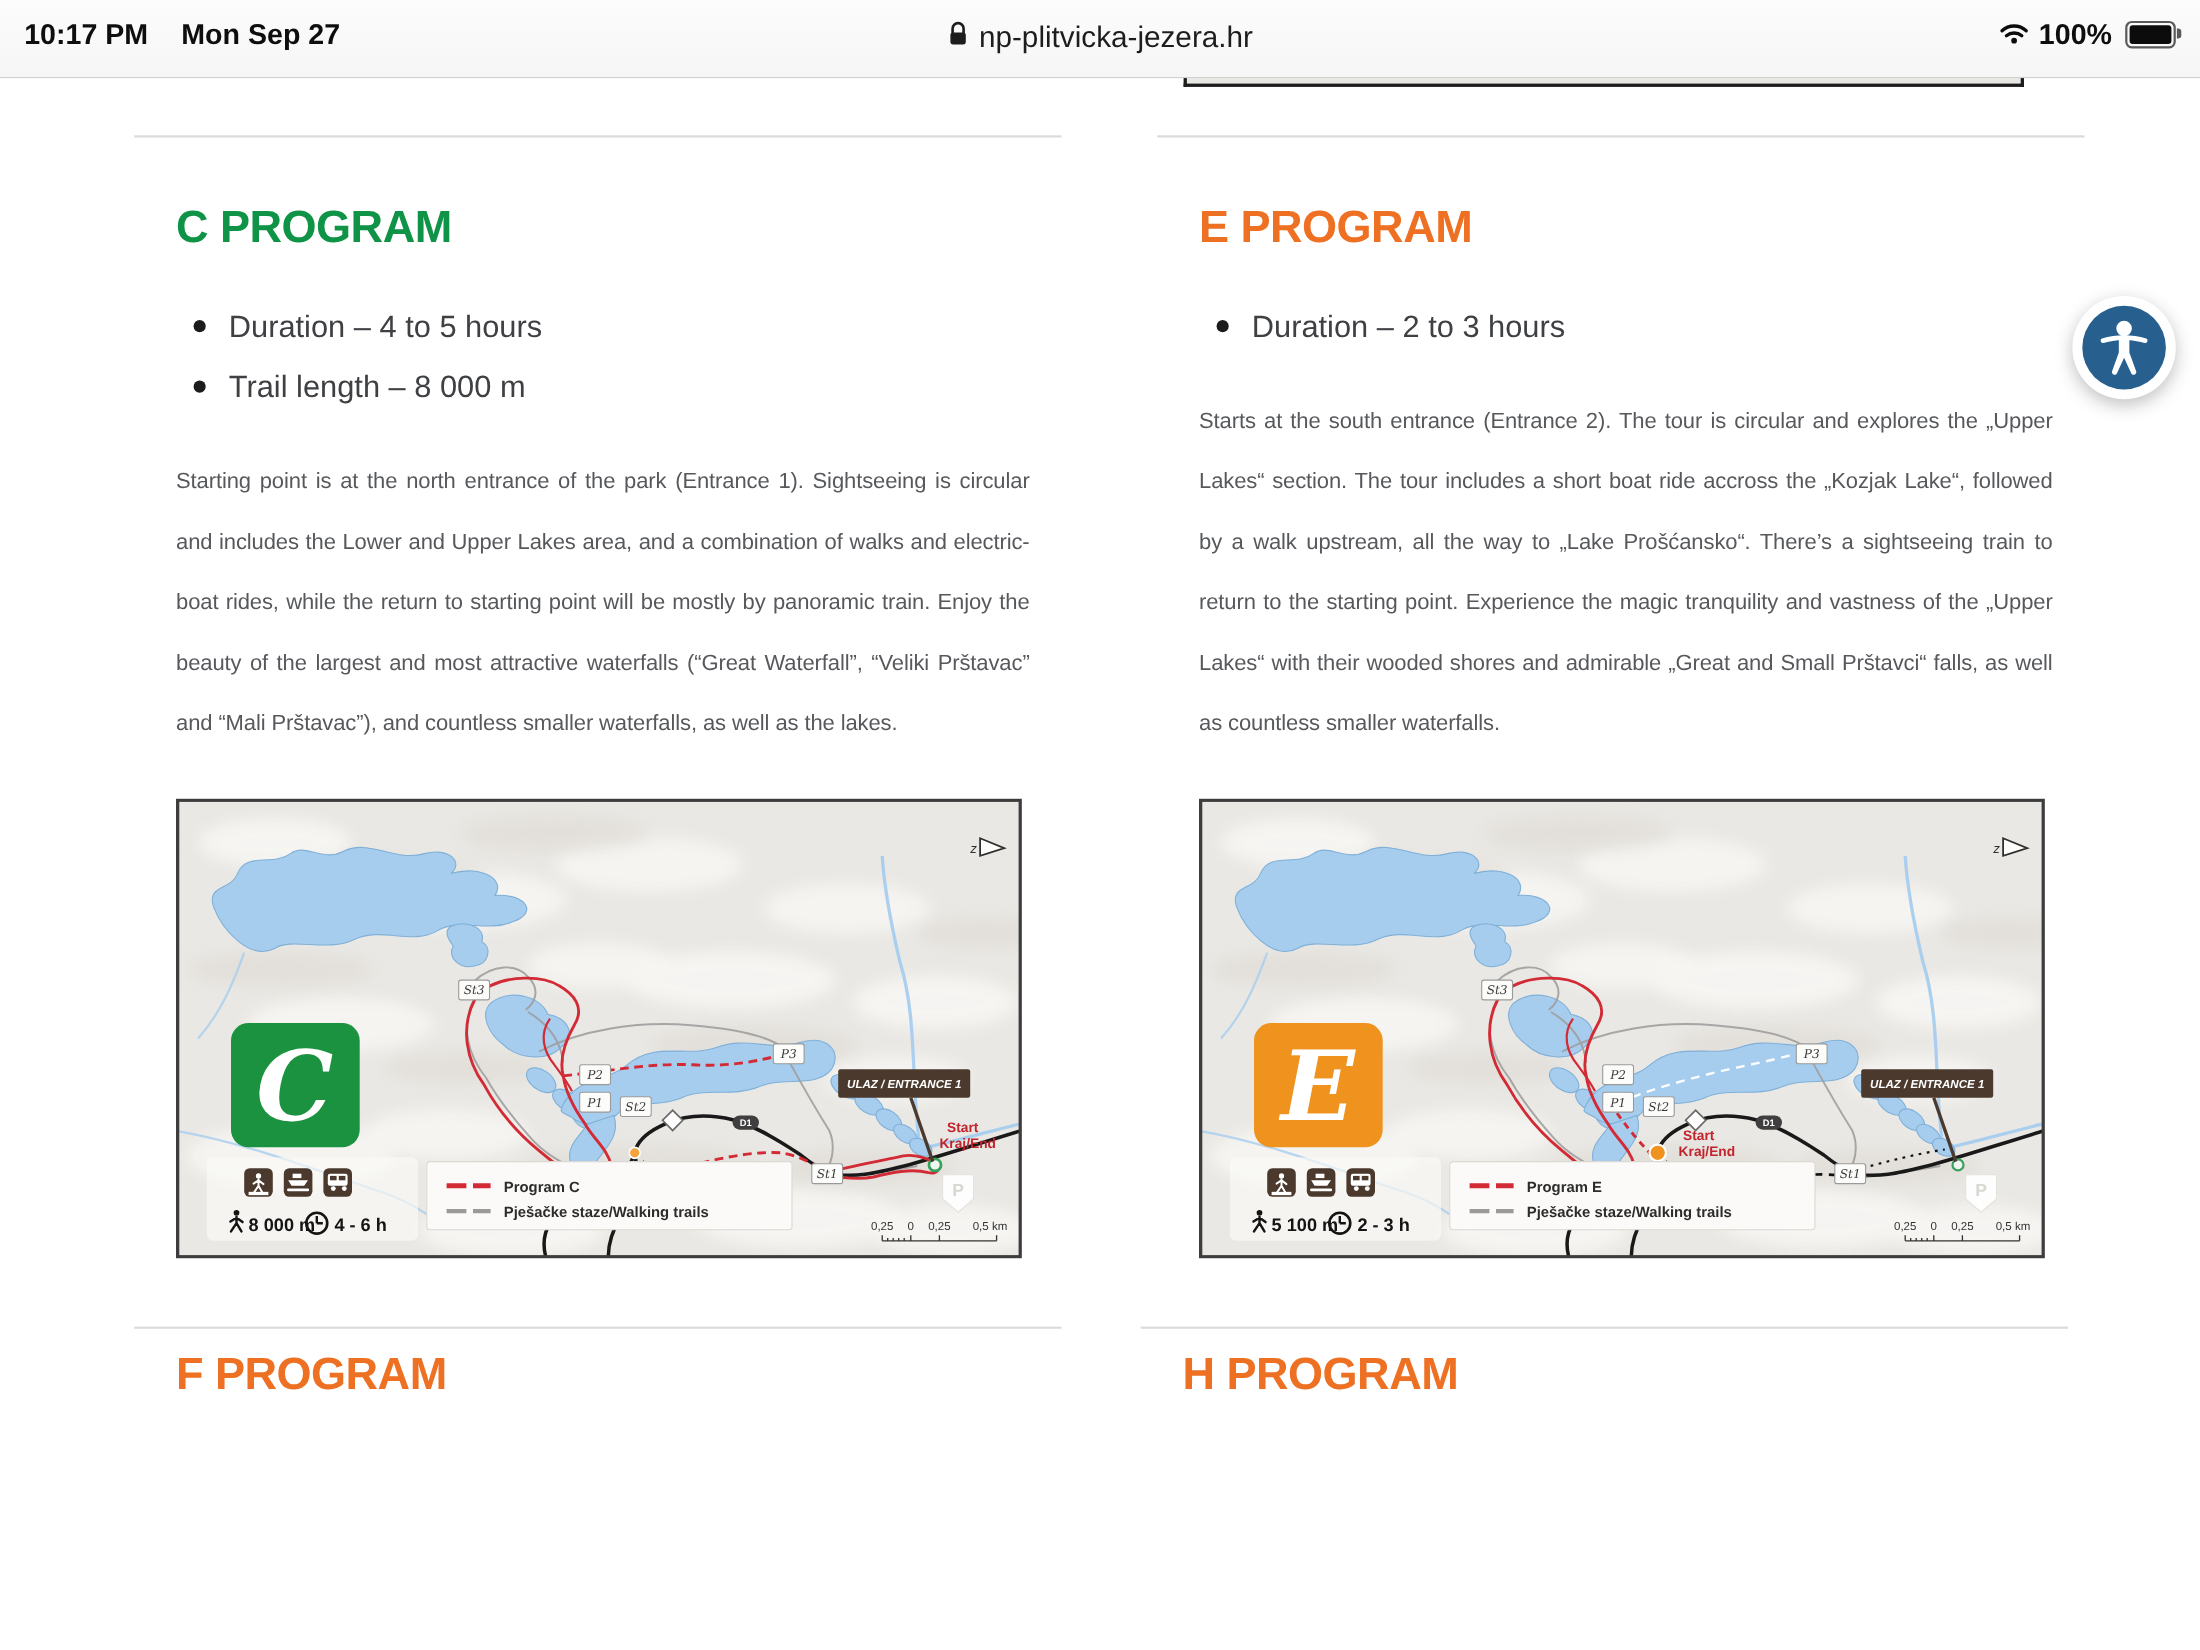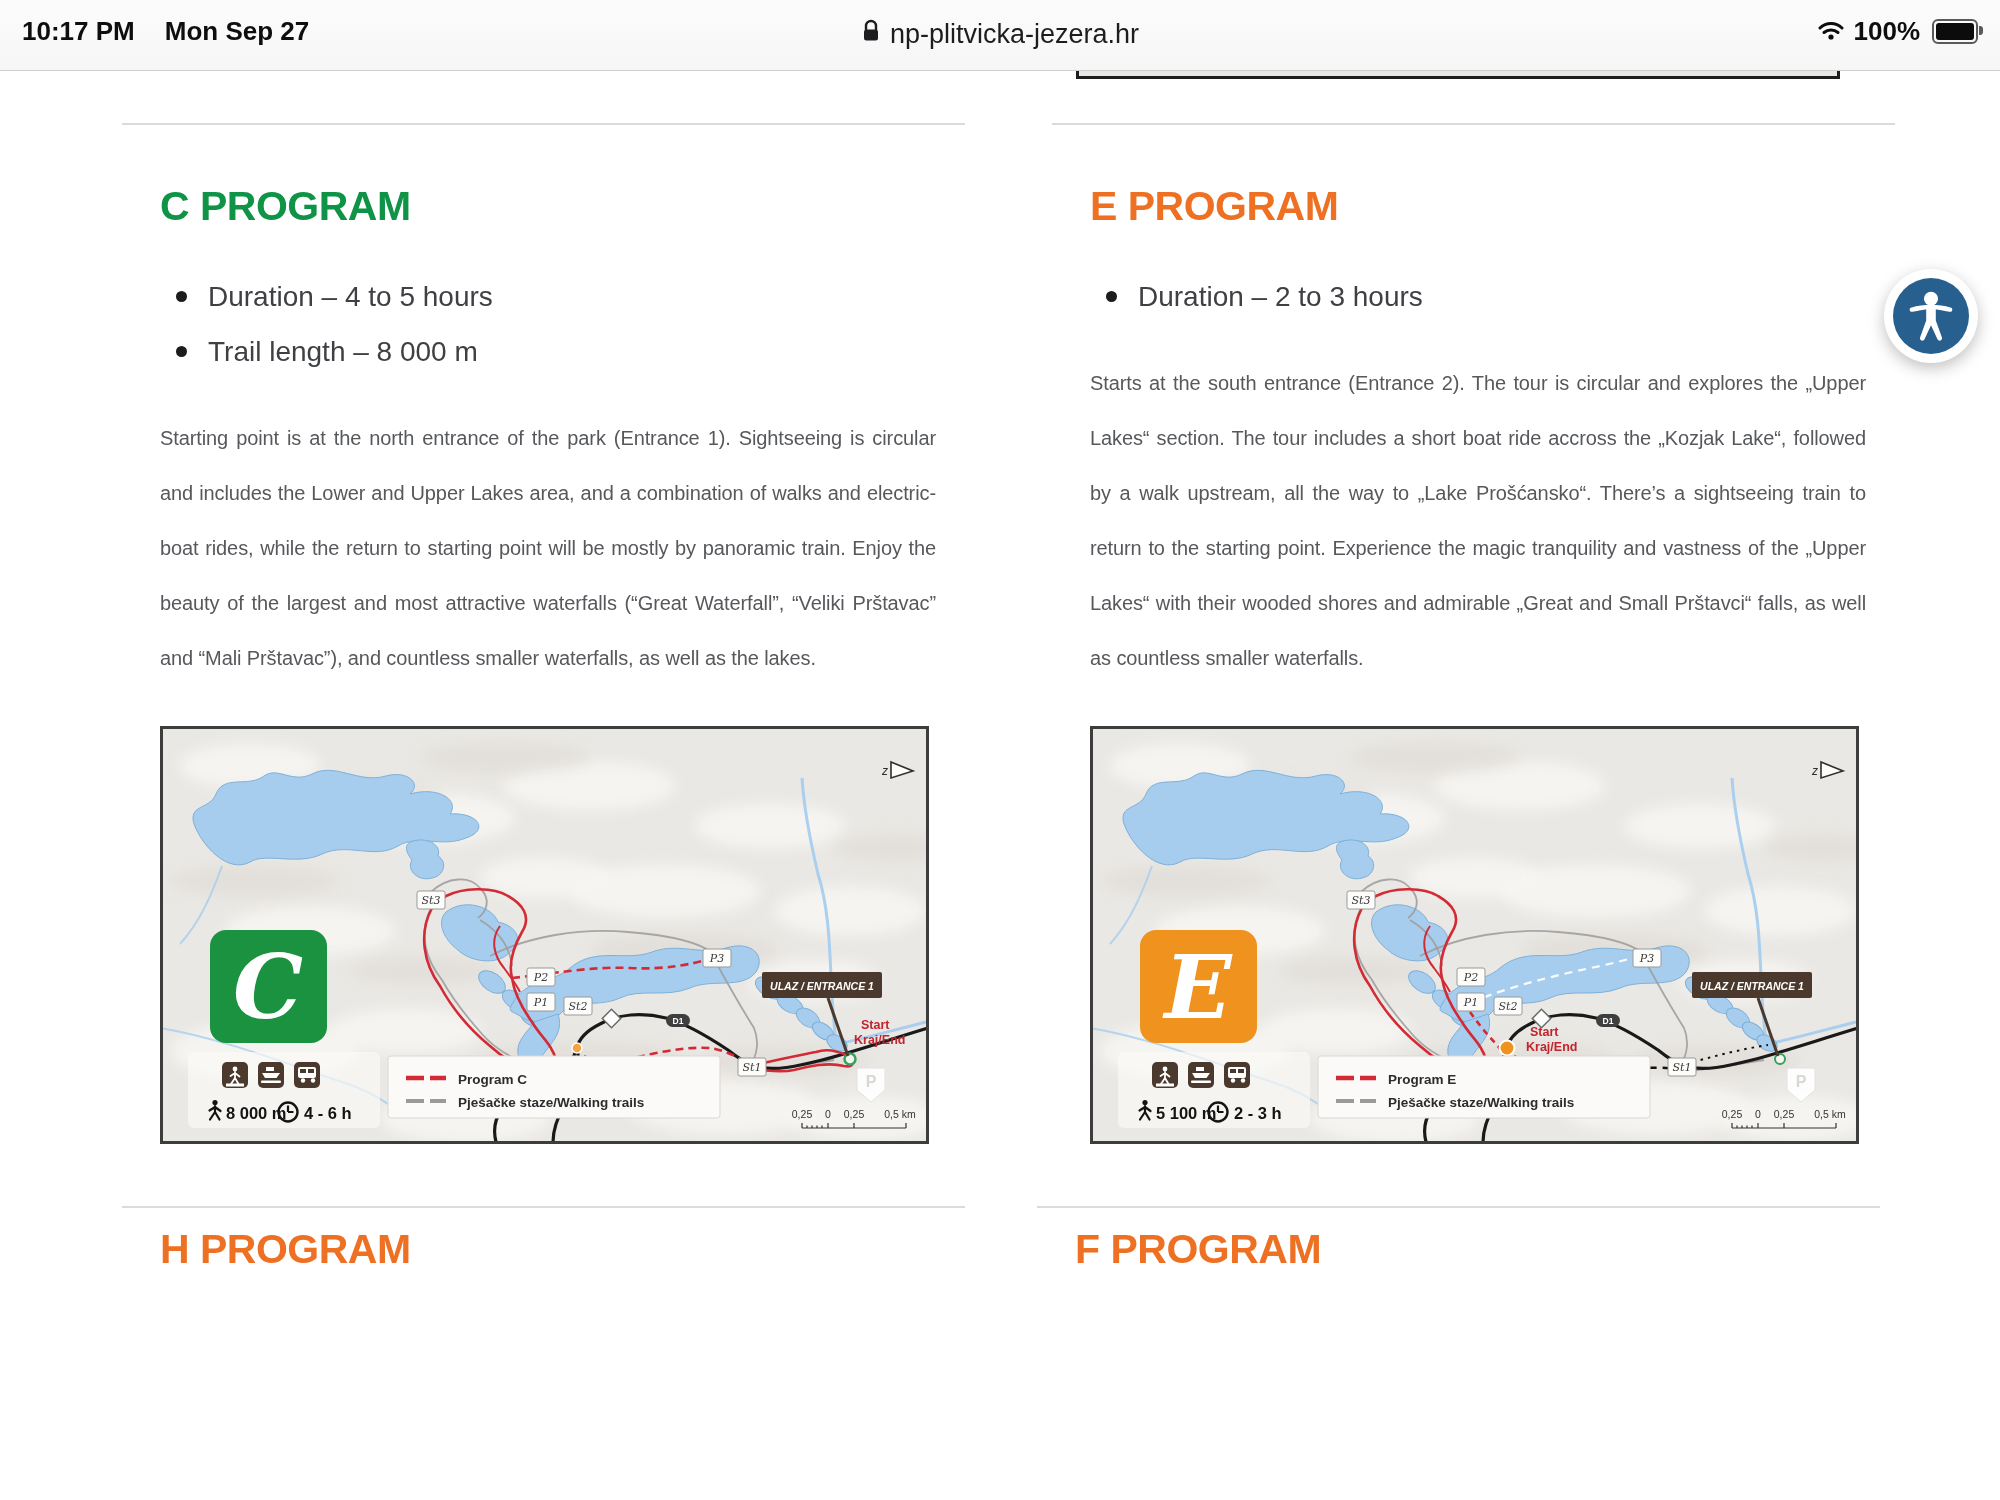--- a/index.html
+++ b/index.html
@@ -471,25 +471,25 @@
           <rect x="1.5" y="1.5" width="766" height="415" fill="none" stroke="#3d3d3d" stroke-width="3"></rect>
         </svg>
       </div>
   </article>
 
 </main>
 
 <div class="bottomrow">
   <div>
     <div class="rule"></div>
-    <h2 style="color: rgb(238, 113, 35);">H PROGRAM</h2>
+    <h2 style="color: rgb(238, 113, 35);">F PROGRAM</h2>
   </div>
   <div>
     <div class="rule"></div>
-    <h2 style="color: rgb(238, 113, 35);">F PROGRAM</h2>
+    <h2 style="color: rgb(238, 113, 35);">H PROGRAM</h2>
   </div>
 </div>
 
 <button class="a11y" aria-label="Accessibility">
   <span class="a11y-inner">
     <svg width="58" height="58" viewBox="-26 -26 52 52">
       <circle cx="0" cy="-15.5" r="6.3" fill="#fff"></circle>
       <path fill="#fff" d="M -18,-7.5 C -6,-10.8 6,-10.8 18,-7.5
         C 20,-6.9 19.2,-3.2 16.5,-3.8 C 8.5,-5.6 5.2,-5.9 4.3,-5.9
         L 4.3,4 L 9.8,19.2 C 10.7,21.8 7,23.3 5.8,20.9 L 0,8.2

